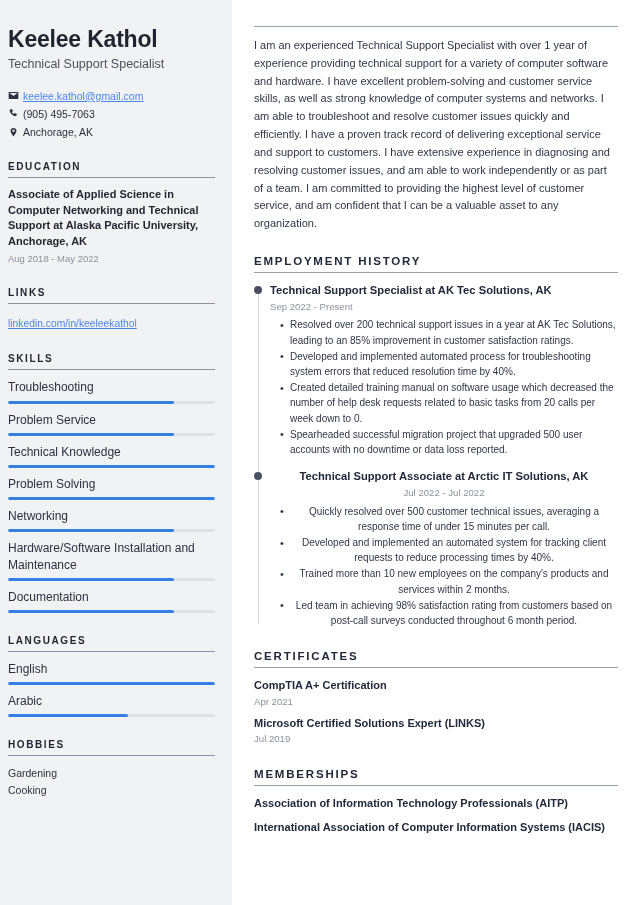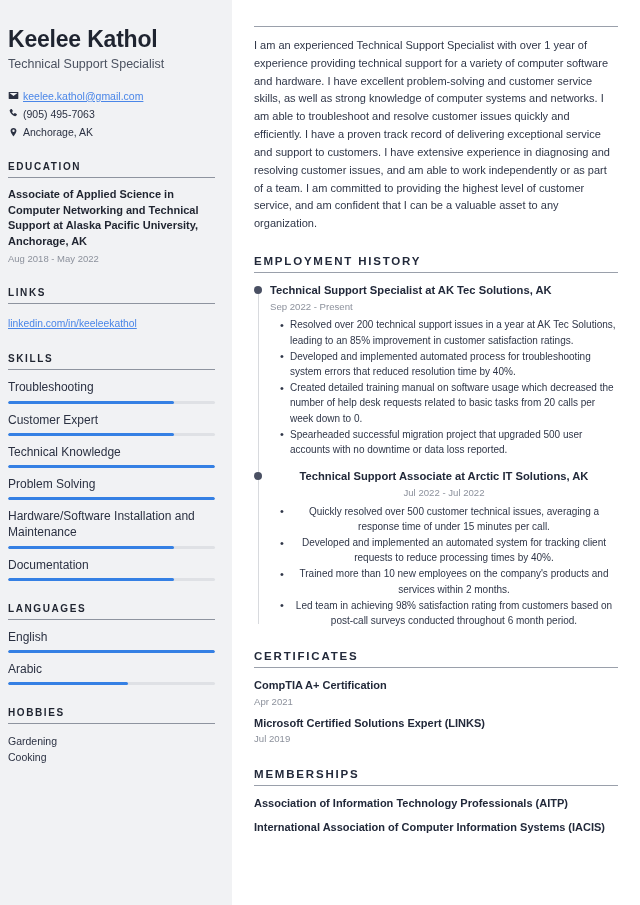--- a/index.html
+++ b/index.html
@@ -286,35 +286,41 @@
       <div class="sec-head">SKILLS</div>
       <div class="sec-rule"></div>
       <div id="skills-list">
           <div class="skill">
             <div class="skill-label">Troubleshooting</div>
             <div class="bar-track">
               <div class="bar-fill" style="width: 80%;"></div>
             </div>
           </div>
           <div class="skill">
-            <div class="skill-label">Customer Expert</div>
+            <div class="skill-label">Problem Service</div>
             <div class="bar-track">
               <div class="bar-fill" style="width: 80%;"></div>
             </div>
           </div>
           <div class="skill">
             <div class="skill-label">Technical Knowledge</div>
             <div class="bar-track">
               <div class="bar-fill" style="width: 100%;"></div>
             </div>
           </div>
           <div class="skill">
             <div class="skill-label">Problem Solving</div>
             <div class="bar-track">
               <div class="bar-fill" style="width: 100%;"></div>
+            </div>
+          </div>
+          <div class="skill">
+            <div class="skill-label">Networking</div>
+            <div class="bar-track">
+              <div class="bar-fill" style="width: 80%;"></div>
             </div>
           </div>
           <div class="skill">
             <div class="skill-label">Hardware/Software Installation and Maintenance</div>
             <div class="bar-track">
               <div class="bar-fill" style="width: 80%;"></div>
             </div>
           </div>
           <div class="skill">
             <div class="skill-label">Documentation</div>

